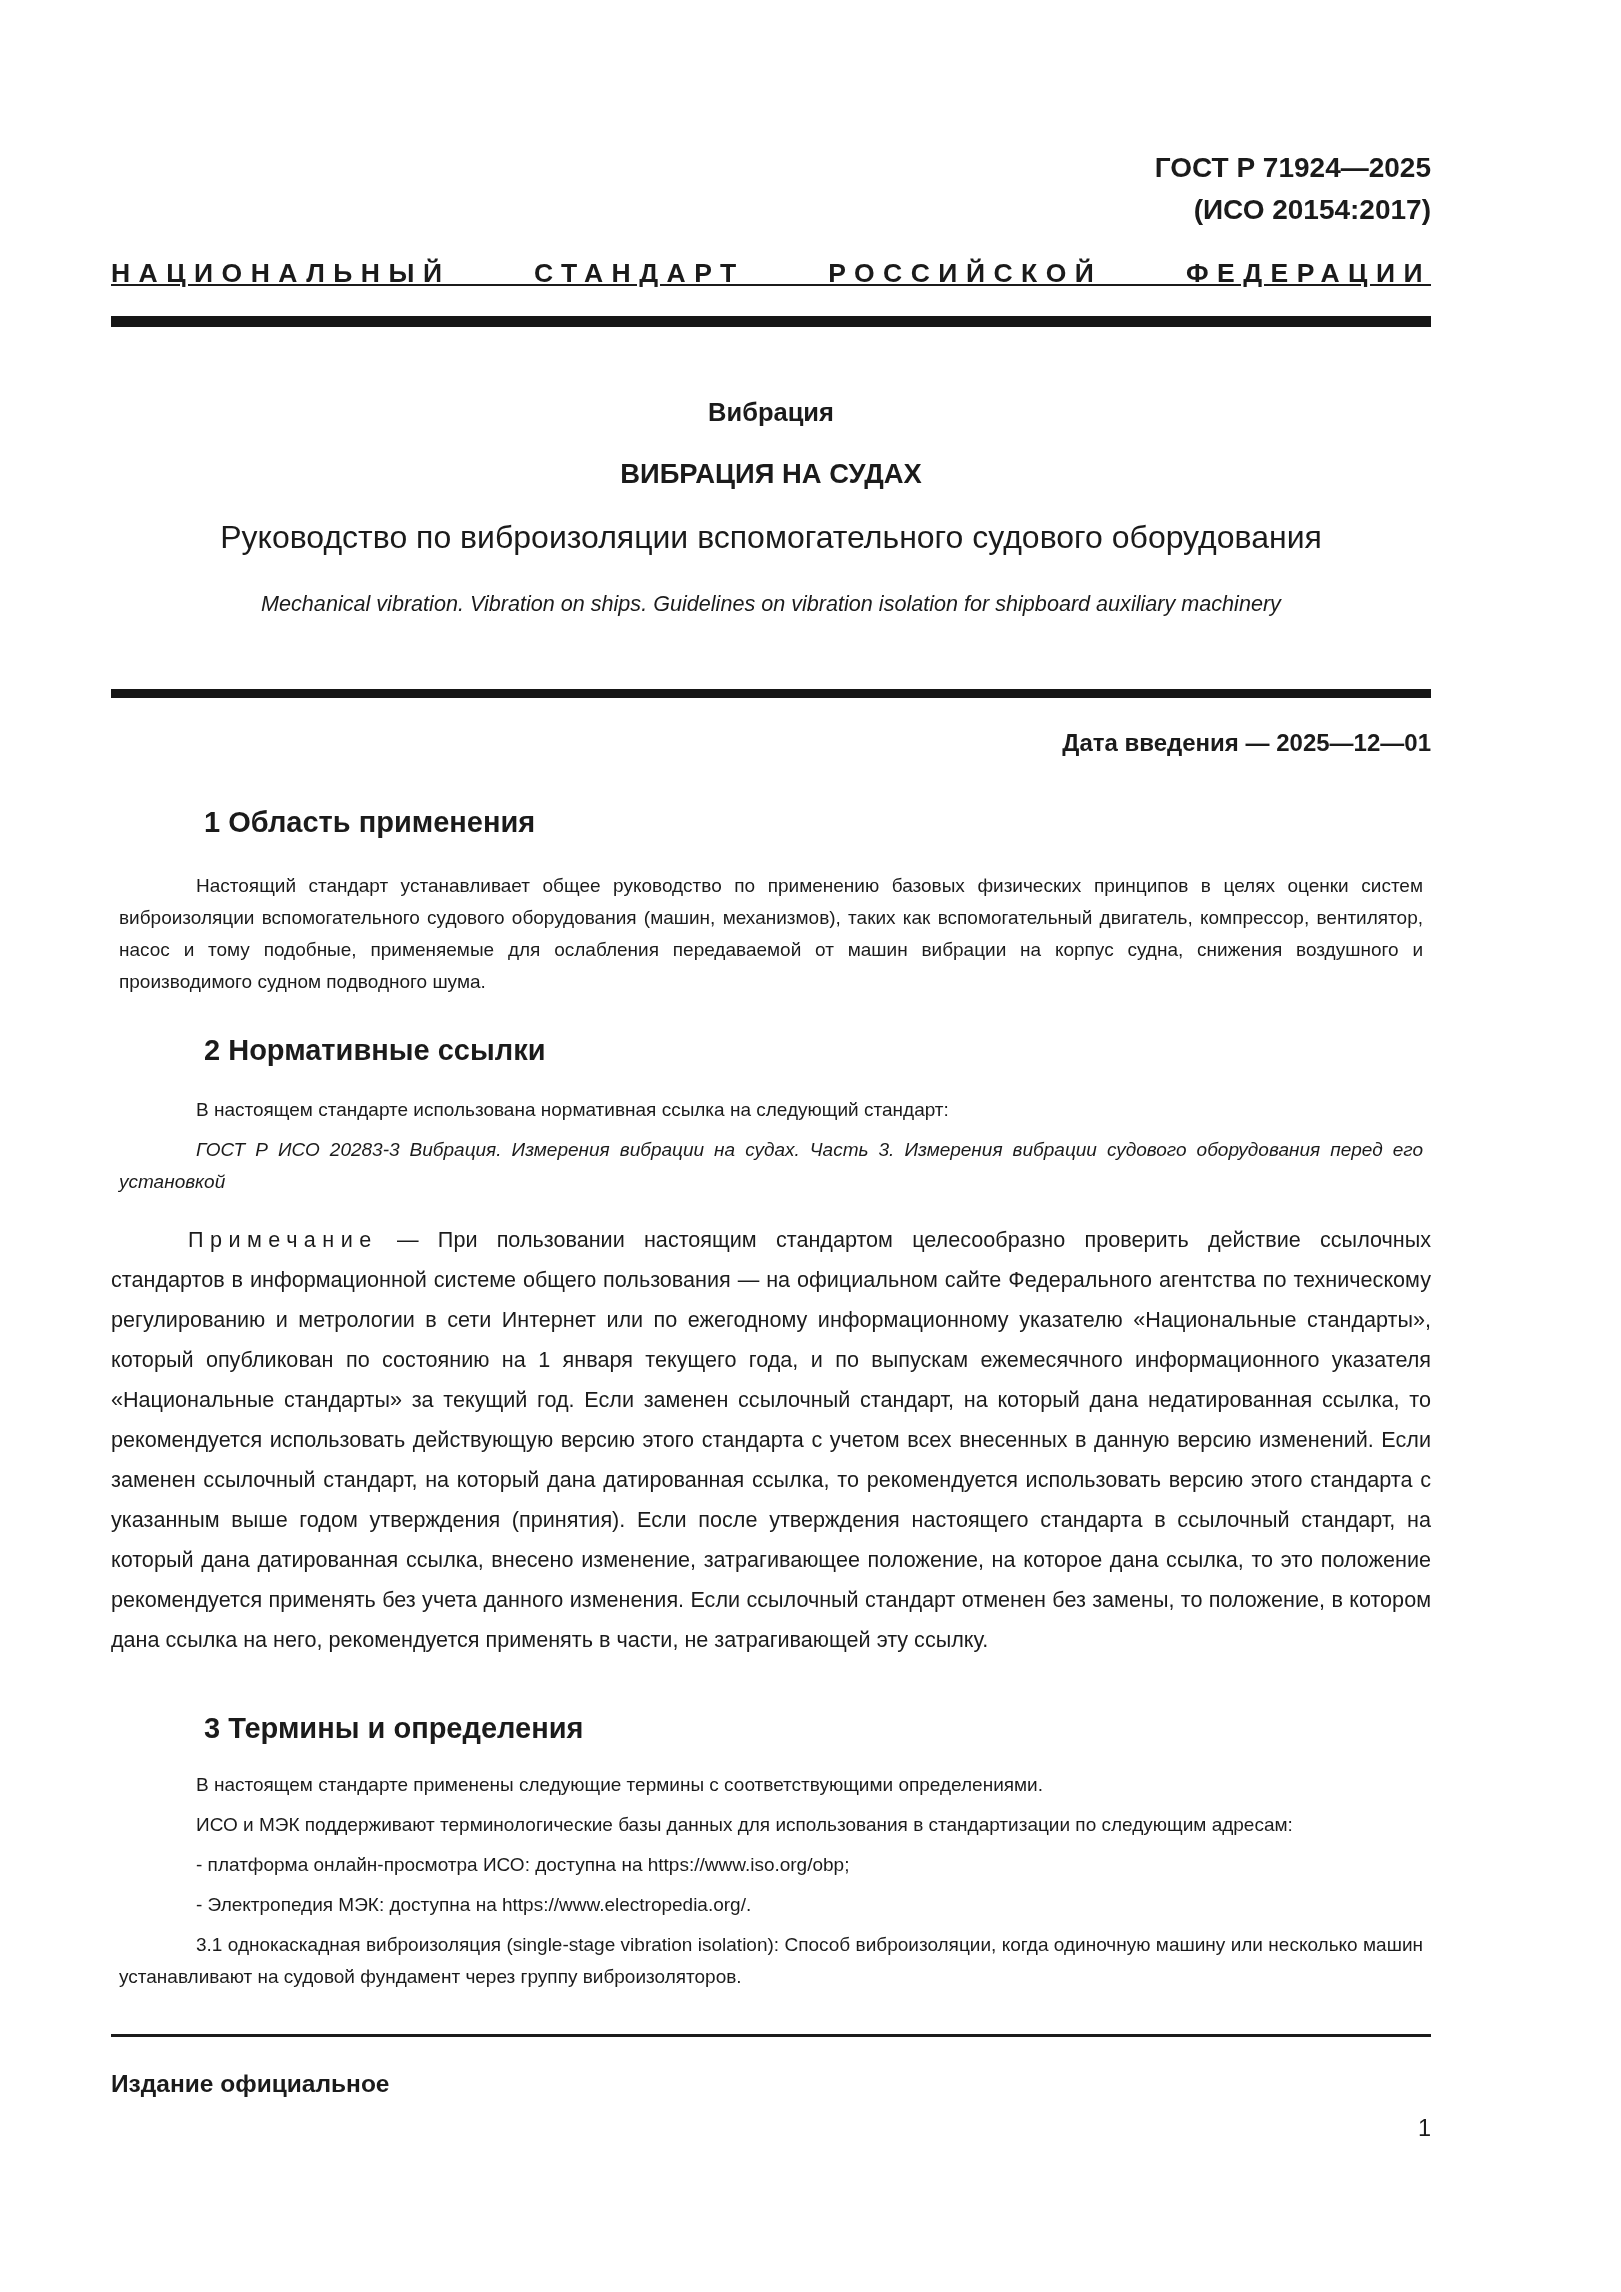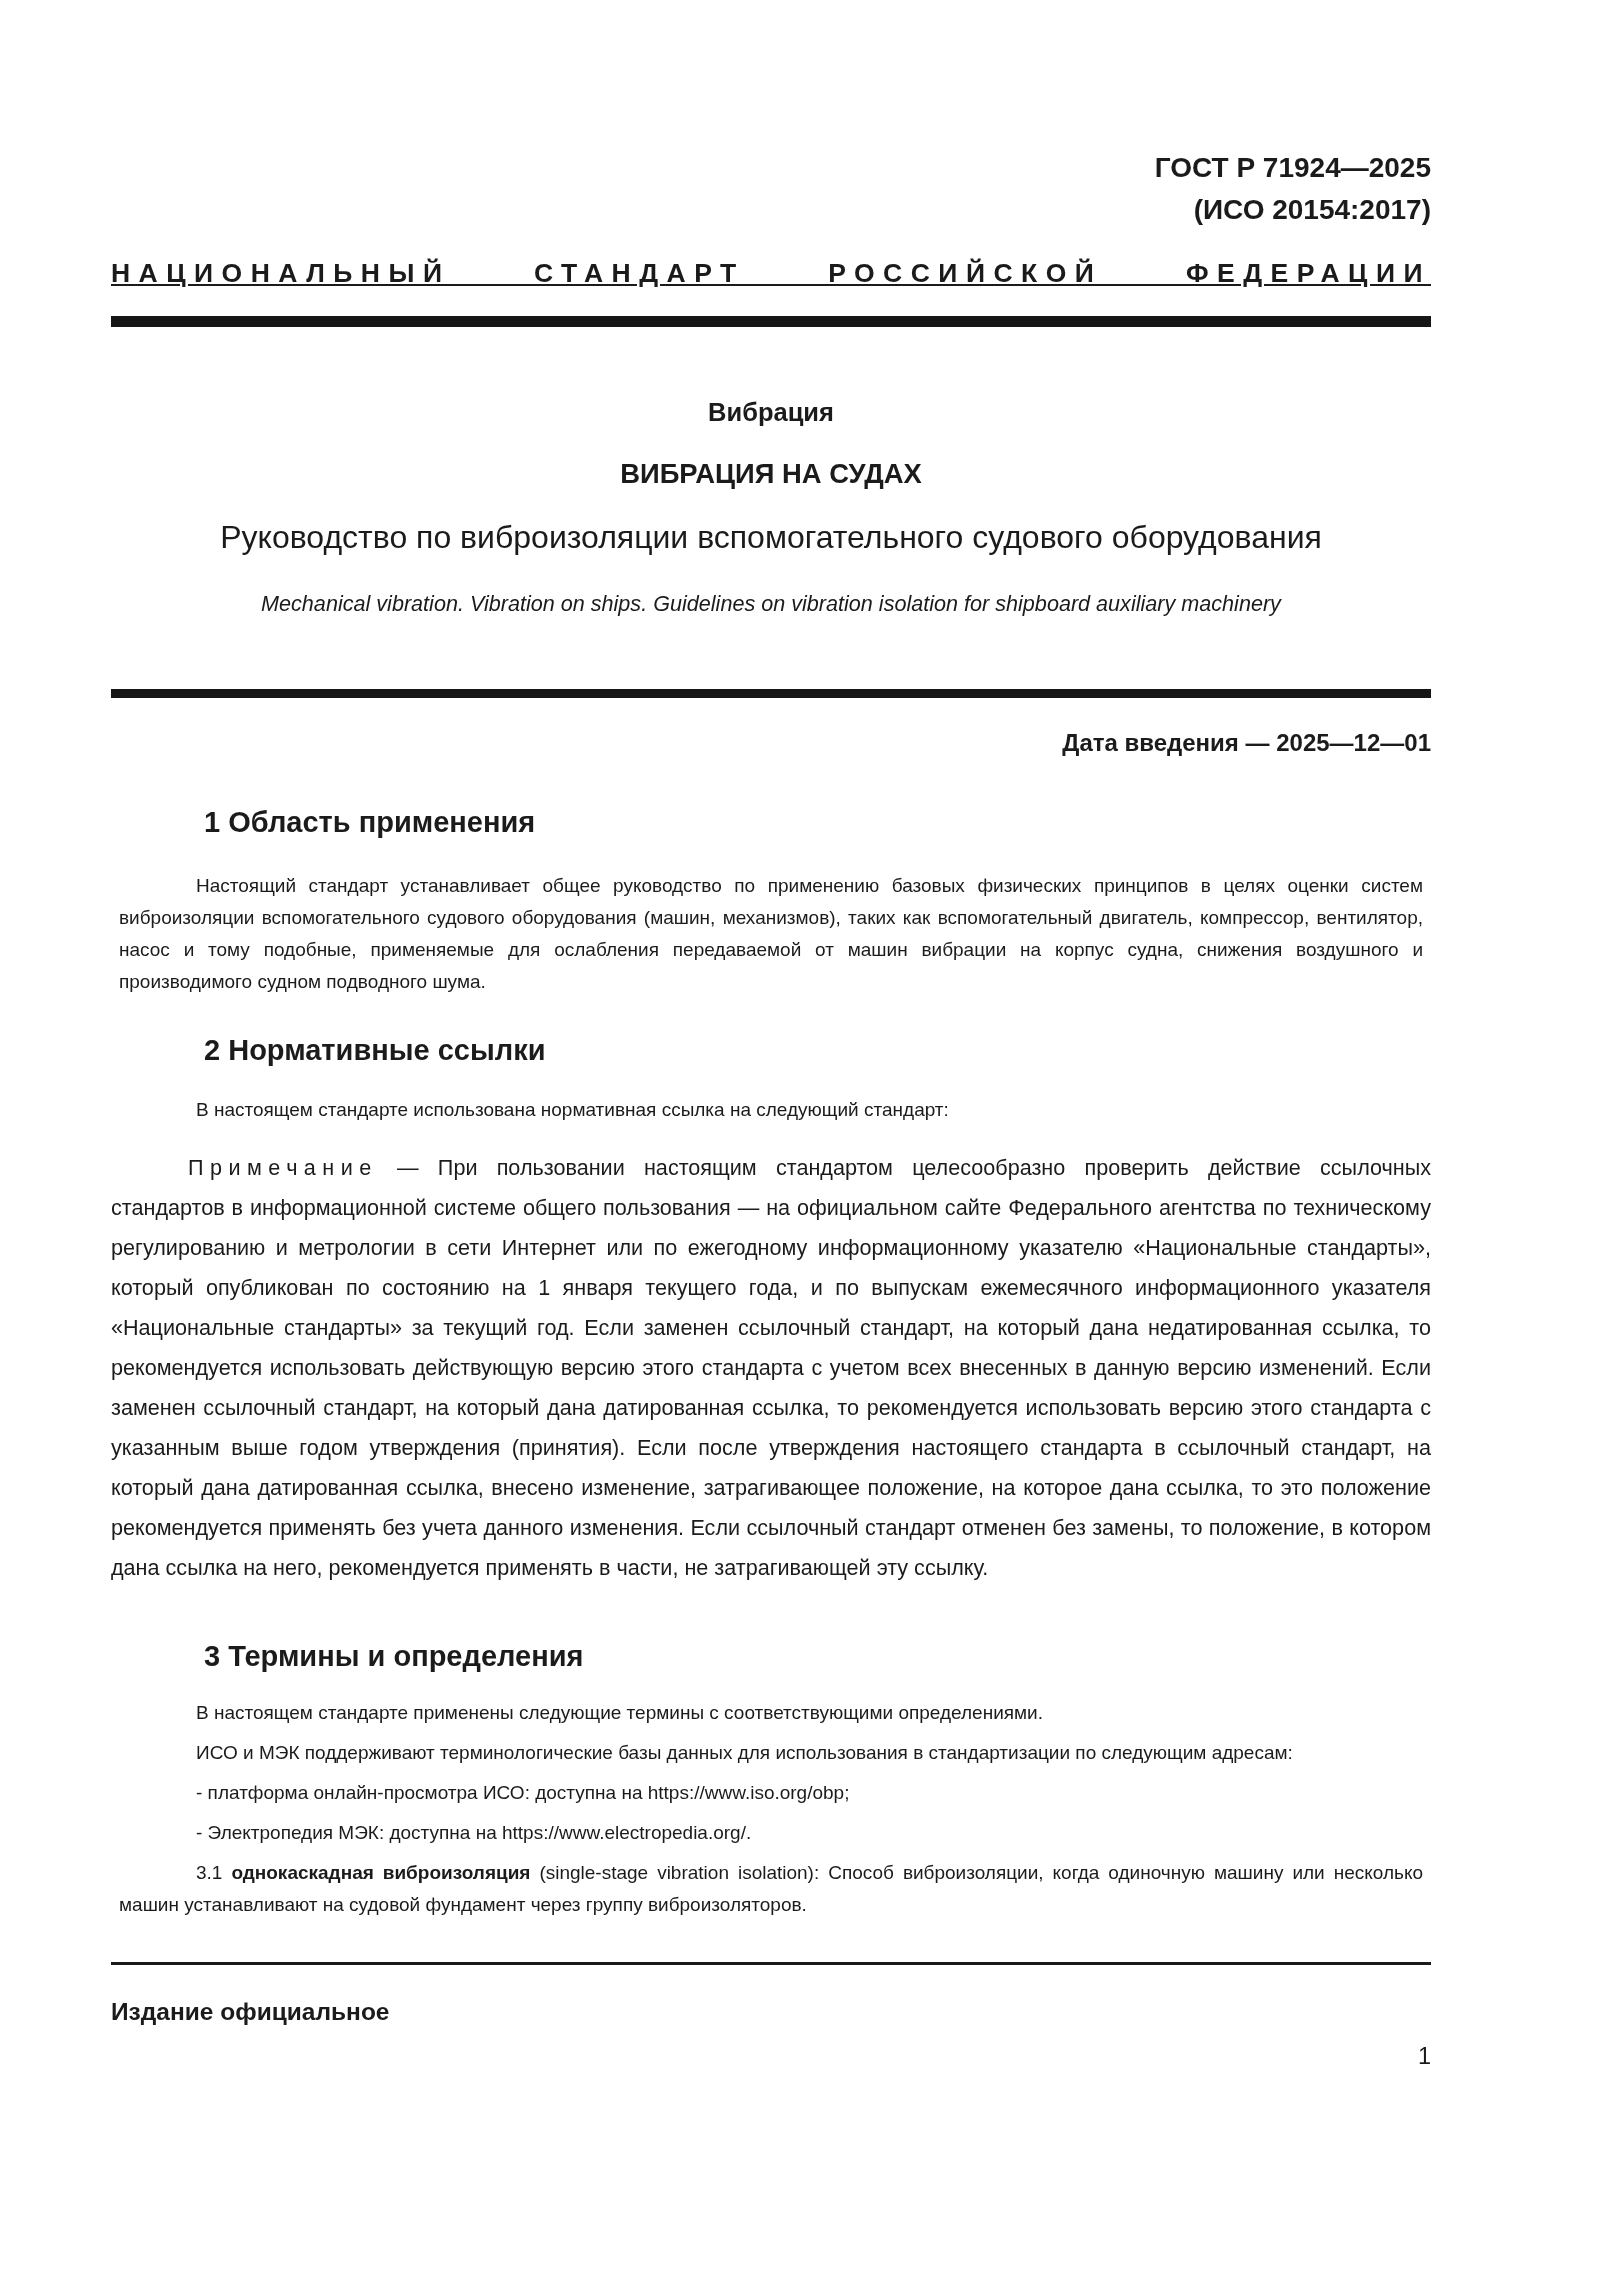--- a/index.html
+++ b/index.html
@@ -74,21 +74,21 @@
   p.ref-italic { font-style: italic; }
   p.note {
     margin: 0;
     margin-top: 21.6px;
     font-size: 21.6px;
     line-height: 40px;
     text-align: justify;
     text-indent: 77px;
   }
   .spaced-label { letter-spacing: 0.30em; }
-  .term-name { font-weight: bold; }
+  .term-name { font-weight: normal; }
   .footer-rule {
     margin-top: 41px;
     height: 3.9px;
     background: #1b1b1b;
   }
   .edition {
     margin-top: 31px;
     font-weight: bold;
     font-size: 24.5px;
     line-height: 31px;
@@ -121,20 +121,21 @@
 
   <div class="bar bar-mid"></div>
 
   <div class="effective-date">Дата введения — 2025—12—01</div>
 
   <h2 class="sec-heading first">1 Область применения</h2>
   <p class="body-p mt">Настоящий стандарт устанавливает общее руководство по применению базовых физических принципов в целях оценки систем виброизоляции вспомогательного судового оборудования (машин, механизмов), таких как вспомогательный двигатель, компрессор, вентилятор, насос и тому подобные, применяемые для ослабления передаваемой от машин вибрации на корпус судна, снижения воздушного и производимого судном подводного шума.</p>
 
   <h2 class="sec-heading">2 Нормативные ссылки</h2>
   <p class="body-p mt-sm">В настоящем стандарте использована нормативная ссылка на следующий стандарт:</p>
+  <p class="body-p ref-italic">ГОСТ Р ИСО 20283-3 Вибрация. Измерения вибрации на судах. Часть 3. Измерения вибрации судового оборудования перед его установкой</p>
   <p class="note"><span class="spaced-label">Примечание</span><span> — При пользовании настоящим стандартом целесообразно проверить действие ссылочных стандартов в информационной системе общего пользования — на официальном сайте Федерального агентства по техническому регулированию и метрологии в сети Интернет или по ежегодному информационному указателю «Национальные стандарты», который опубликован по состоянию на 1 января текущего года, и по выпускам ежемесячного информационного указателя «Национальные стандарты» за текущий год. Если заменен ссылочный стандарт, на который дана недатированная ссылка, то рекомендуется использовать действующую версию этого стандарта с учетом всех внесенных в данную версию изменений. Если заменен ссылочный стандарт, на который дана датированная ссылка, то рекомендуется использовать версию этого стандарта с указанным выше годом утверждения (принятия). Если после утверждения настоящего стандарта в ссылочный стандарт, на который дана датированная ссылка, внесено изменение, затрагивающее положение, на которое дана ссылка, то это положение рекомендуется применять без учета данного изменения. Если ссылочный стандарт отменен без замены, то положение, в котором дана ссылка на него, рекомендуется применять в части, не затрагивающей эту ссылку.</span></p>
 
   <h2 class="sec-heading terms">3 Термины и определения</h2>
   <p class="body-p mt-xs">В настоящем стандарте применены следующие термины с соответствующими определениями.</p>
   <p class="body-p">ИСО и МЭК поддерживают терминологические базы данных для использования в стандартизации по следующим адресам:</p>
   <p class="body-p">- платформа онлайн-просмотра ИСО: доступна на https://www.iso.org/obp;</p>
   <p class="body-p">- Электропедия МЭК: доступна на https://www.electropedia.org/.</p>
   <p class="body-p"><span>3.1 </span><span class="term-name">однокаскадная виброизоляция</span><span> (single-stage vibration isolation): Способ виброизоляции, когда одиночную машину или несколько машин устанавливают на судовой фундамент через группу виброизоляторов.</span></p>
 
   <div class="footer-rule"></div>

